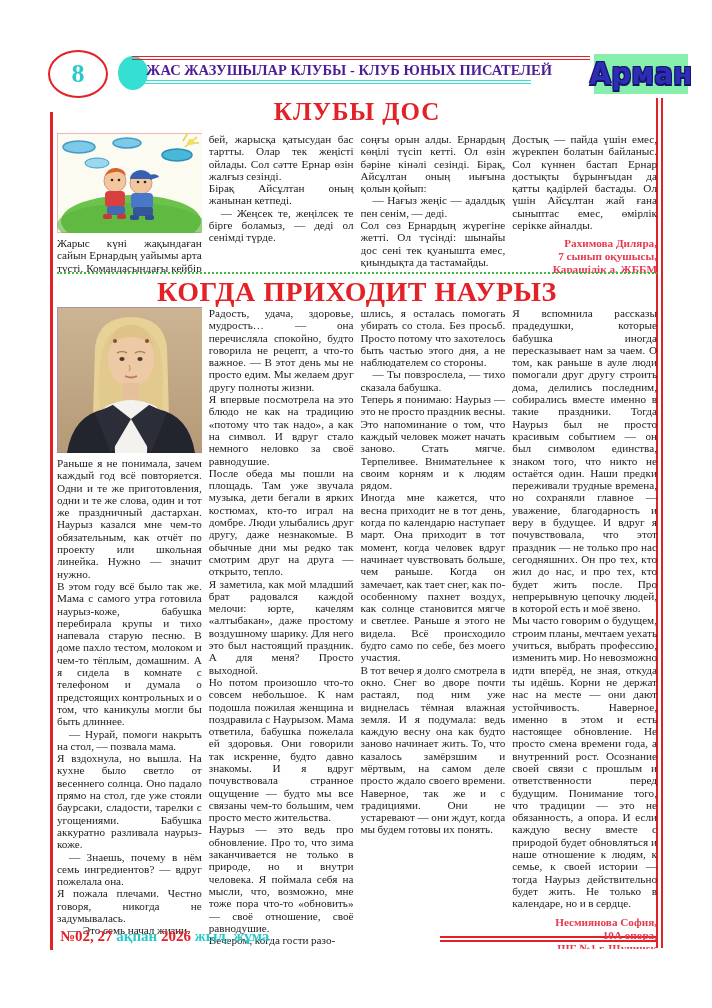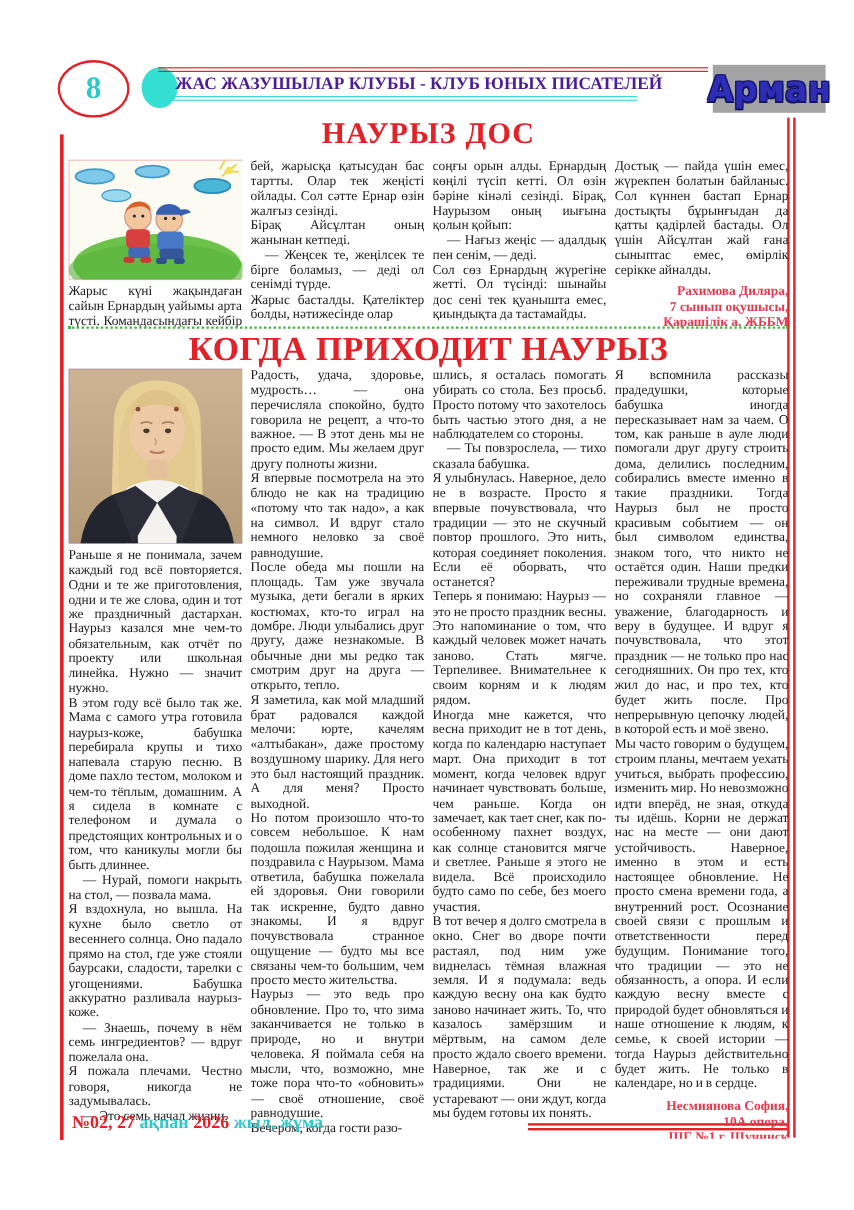--- a/index.html
+++ b/index.html
@@ -25,21 +25,21 @@
     border:2.5px solid #e32126;border-radius:50%;
     display:flex;align-items:center;justify-content:center;
   }
   .page-number{color:#2cc9c9;font-size:26px;font-weight:bold;}
   .cyan-dot{position:absolute;left:72px;top:8px;width:30px;height:34px;background:#35e0d2;border-radius:50%;}
   .club-band{position:absolute;left:86px;top:8px;width:434px;}
   .club-line-top{height:4px;border-top:1.5px solid #e32126;border-bottom:1.5px solid #e32126;box-sizing:border-box;margin-right:-24px;}
   .club-title{color:#4c1d95;font-weight:bold;font-size:14.5px;text-align:center;padding:2px 0 1px 0;white-space:nowrap;}
   .club-line-bottom{height:4px;border-top:1.5px solid #35e0d2;border-bottom:1.5px solid #35e0d2;box-sizing:border-box;width:92%;}
   .masthead{
-    position:absolute;right:-22px;top:6px;width:94px;height:40px;background:#a3a3a3;
+    position:absolute;right:-22px;top:6px;width:94px;height:40px;background:#86efac;
     display:flex;align-items:center;justify-content:center;
   }
   .masthead-text{
     font-family:"DejaVu Sans",sans-serif;font-weight:bold;font-size:28px;color:#2d2db5;
     transform:scaleY(1.05);
     text-shadow:-1px -1px 0 #15156b,1px -1px 0 #15156b,-1px 1px 0 #15156b,1px 1px 0 #15156b;
   }
   
   .article-title{color:#e32126;font-weight:bold;text-align:center;font-family:"Liberation Serif",serif;}
   .title-1{position:absolute;left:57px;top:98px;width:600px;font-size:25px;letter-spacing:1px;}
@@ -83,21 +83,21 @@
     <div class="club-band">
       <div class="club-line-top"></div>
       <div class="club-title">ЖАС ЖАЗУШЫЛАР КЛУБЫ - КЛУБ ЮНЫХ ПИСАТЕЛЕЙ</div>
       <div class="club-line-bottom"></div>
     </div>
     <div class="masthead">
       <span class="masthead-text">Арман</span>
     </div>
   </div>
 
-  <div class="article-title title-1">НАУРЫЗ ДОС</div>
+  <div class="article-title title-1">КЛУБЫ ДОС</div>
 
   <div class="cols row-a1">
     <div class="col body-text">
       <div class="pic-frame">
 
         <svg width="148" height="100" viewBox="0 0 148 100">
           <rect x="0" y="0" width="148" height="100" fill="#fbfbf2" stroke="#e8a0a8" stroke-width="1.5"></rect>
           <ellipse cx="22" cy="14" rx="16" ry="6" fill="#7ec8e8" stroke="#3f9cc8" stroke-width="1.5"></ellipse>
           <ellipse cx="70" cy="10" rx="14" ry="5" fill="#7ec8e8" stroke="#3f9cc8" stroke-width="1.5"></ellipse>
           <ellipse cx="120" cy="22" rx="15" ry="6" fill="#49b8d8" stroke="#2f8cb8" stroke-width="1.5"></ellipse>
@@ -130,24 +130,23 @@
           <circle cx="81" cy="49" r="1.3" fill="#222"></circle>
             <circle cx="88" cy="49" r="1.3" fill="#222"></circle>
         </svg>
       </div>
       <p>Жарыс күні жақындаған сайын Ернардың уайымы арта түсті. Командасындағы кейбір балалар жеңіске сен-</p>
     </div>
     <div class="col body-text">
       <p>бей, жарысқа қатысудан бас тартты. Олар тек жеңісті ойлады. Сол сәтте Ернар өзін жалғыз сезінді.</p>
       <p>Бірақ Айсұлтан оның жанынан кетпеді.</p>
       <p class="dlg">— Жеңсек те, жеңілсек те бірге боламыз, — деді ол сенімді түрде.</p>
-      <p>Жарыс басталды. Қателіктер болды, нәтижесінде олар</p>
-    </div>
-    <div class="col body-text">
-      <p>соңғы орын алды. Ернардың көңілі түсіп кетті. Ол өзін бәріне кінәлі сезінді. Бірақ, Наурызом оның иығына қолын қойып:</p>
+    </div>
+    <div class="col body-text">
+      <p>соңғы орын алды. Ернардың көңілі түсіп кетті. Ол өзін бәріне кінәлі сезінді. Бірақ, Айсұлтан оның иығына қолын қойып:</p>
       <p class="dlg">— Нағыз жеңіс — адалдық пен сенім, — деді.</p>
       <p>Сол сөз Ернардың жүрегіне жетті. Ол түсінді: шынайы дос сені тек қуанышта емес, қиындықта да тастамайды.</p>
     </div>
     <div class="col body-text">
       <p>Достық — пайда үшін емес, жүрекпен болатын байланыс. Сол күннен бастап Ернар достықты бұрынғыдан да қатты қадірлей бастады. Ол үшін Айсұлтан жай ғана сыныптас емес, өмірлік серікке айналды.</p>
       <div class="author">
         <div>Рахимова Диляра,</div>
         <div>7 сынып оқушысы,</div>
         <div>Қарашілік а. ЖББМ</div>
       </div>
@@ -208,21 +207,20 @@
       <p>Я впервые посмотрела на это блюдо не как на традицию «потому что так надо», а как на символ. И вдруг стало немного неловко за своё равнодушие.</p>
       <p>После обеда мы пошли на площадь. Там уже звучала музыка, дети бегали в ярких костюмах, кто-то играл на домбре. Люди улыбались друг другу, даже незнакомые. В обычные дни мы редко так смотрим друг на друга — открыто, тепло.</p>
       <p>Я заметила, как мой младший брат радовался каждой мелочи: юрте, качелям «алтыбакан», даже простому воздушному шарику. Для него это был настоящий праздник. А для меня? Просто выходной.</p>
       <p>Но потом произошло что-то совсем небольшое. К нам подошла пожилая женщина и поздравила с Наурызом. Мама ответила, бабушка пожелала ей здоровья. Они говорили так искренне, будто давно знакомы. И я вдруг почувствовала странное ощущение — будто мы все связаны чем-то большим, чем просто место жительства.</p>
       <p>Наурыз — это ведь про обновление. Про то, что зима заканчивается не только в природе, но и внутри человека. Я поймала себя на мысли, что, возможно, мне тоже пора что-то «обновить» — своё отношение, своё равнодушие.</p>
       <p>Вечером, когда гости разо-</p>
     </div>
     <div class="col body-text">
       <p>шлись, я осталась помогать убирать со стола. Без просьб. Просто потому что захотелось быть частью этого дня, а не наблюдателем со стороны.</p>
       <p class="dlg">— Ты повзрослела, — тихо сказала бабушка.</p>
-      <p>Я улыбнулась. Наверное, дело не в возрасте. Просто я впервые почувствовала, что традиции — это не скучный повтор прошлого. Это нить, которая соединяет поколения. Если её оборвать, что останется?</p>
       <p>Теперь я понимаю: Наурыз — это не просто праздник весны. Это напоминание о том, что каждый человек может начать заново. Стать мягче. Терпеливее. Внимательнее к своим корням и к людям рядом.</p>
       <p>Иногда мне кажется, что весна приходит не в тот день, когда по календарю наступает март. Она приходит в тот момент, когда человек вдруг начинает чувствовать больше, чем раньше. Когда он замечает, как тает снег, как по-особенному пахнет воздух, как солнце становится мягче и светлее. Раньше я этого не видела. Всё происходило будто само по себе, без моего участия.</p>
       <p>В тот вечер я долго смотрела в окно. Снег во дворе почти растаял, под ним уже виднелась тёмная влажная земля. И я подумала: ведь каждую весну она как будто заново начинает жить. То, что казалось замёрзшим и мёртвым, на самом деле просто ждало своего времени. Наверное, так же и с традициями. Они не устаревают — они ждут, когда мы будем готовы их понять.</p>
     </div>
     <div class="col body-text">
       <p>Я вспомнила рассказы прадедушки, которые бабушка иногда пересказывает нам за чаем. О том, как раньше в ауле люди помогали друг другу строить дома, делились последним, собирались вместе именно в такие праздники. Тогда Наурыз был не просто красивым событием — он был символом единства, знаком того, что никто не остаётся один. Наши предки переживали трудные времена, но сохраняли главное — уважение, благодарность и веру в будущее. И вдруг я почувствовала, что этот праздник — не только про нас сегодняшних. Он про тех, кто жил до нас, и про тех, кто будет жить после. Про непрерывную цепочку людей, в которой есть и моё звено.</p>
       <p>Мы часто говорим о будущем, строим планы, мечтаем уехать учиться, выбрать профессию, изменить мир. Но невозможно идти вперёд, не зная, откуда ты идёшь. Корни не держат нас на месте — они дают устойчивость. Наверное, именно в этом и есть настоящее обновление. Не просто смена времени года, а внутренний рост. Осознание своей связи с прошлым и ответственности перед будущим. Понимание того, что традиции — это не обязанность, а опора. И если каждую весну вместе с природой будет обновляться и наше отношение к людям, к семье, к своей истории — тогда Наурыз действительно будет жить. Не только в календаре, но и в сердце.</p>
       <div class="author">
         <div>Несмиянова София,</div>
         <div>10А опора,</div>

